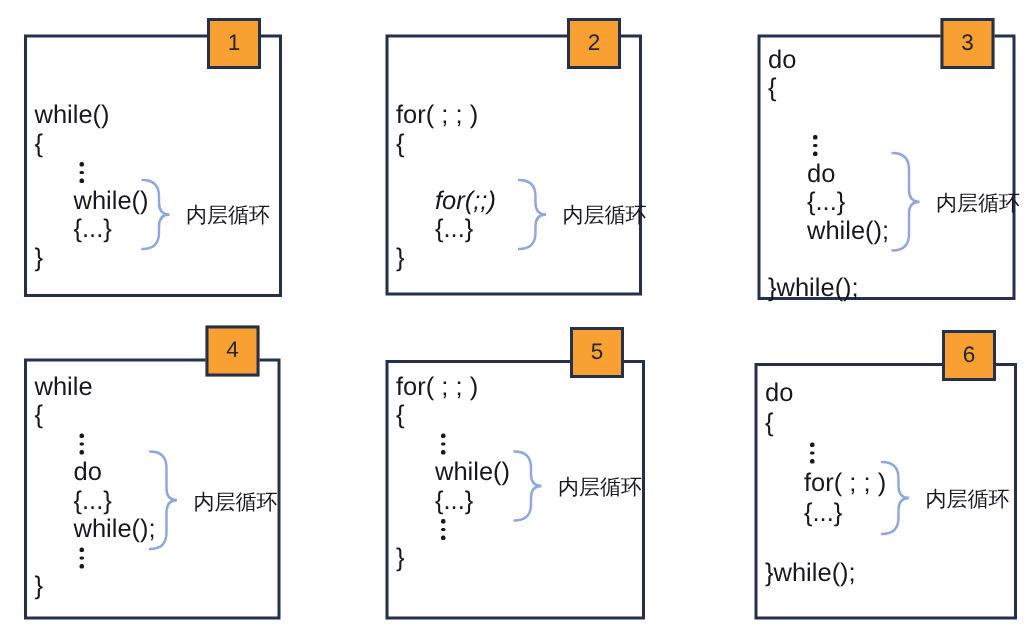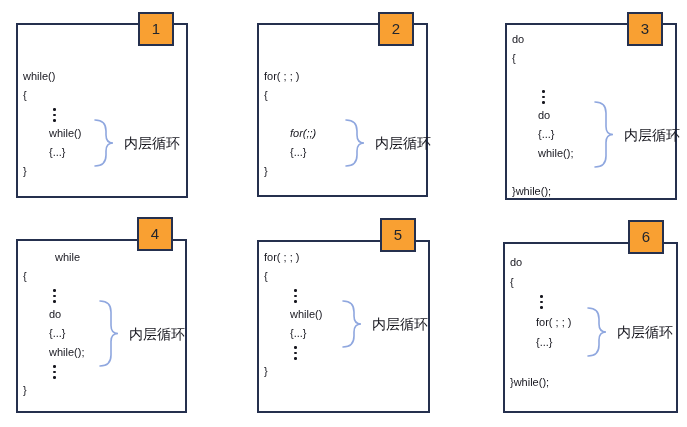--- a/index.html
+++ b/index.html
@@ -6,21 +6,21 @@
   #canvas{
     position:relative;width:687px;height:427px;background:#ffffff;
     font-family:"Liberation Sans",sans-serif;overflow:hidden;
   }
   .box{position:absolute;border:2px solid #25304E;background:#ffffff;}
   .tab{
     position:absolute;width:32px;height:30px;background:#F9A032;
     border:2px solid #25304E;text-align:center;line-height:30px;
     font-size:15px;color:#23262E;z-index:2;
   }
-  .code{position:absolute;left:5px;color:#17171F;font-size:11px;z-index:1;}
+  .code{position:absolute;left:5px;color:#17171F;font-size:17px;z-index:1;}
   .line{line-height:19px;white-space:pre;}
   .dots{display:flex;flex-direction:column;gap:3px;padding-top:3px;}
   .dots i{width:2.5px;height:2.5px;border-radius:50%;background:#17171F;display:block;}
   .brace{position:absolute;z-index:1;}
   .label{position:absolute;font-size:14px;color:#17171F;white-space:nowrap;z-index:1;}
 </style>
 </head>
 <body>
 
 <div id="canvas">
@@ -68,21 +68,21 @@
         <div class="line" style="height: 19px; line-height: 19px; padding-left: 0px;">}while();</div>
       </div>
     <div class="label" style="left: 117px; top: 99.5px; line-height: 20px;">内层循环</div>
   <svg class="brace" width="24" height="69" style="left: 85px; top: 75px;">
         <path d="M3 2 Q14 2 14 13 L14 26.5 Q14 34.5 21 34.5 Q14 34.5 14 42.5 L14 56 Q14 67 3 67" fill="none" stroke="#8FA7DF" stroke-width="1.6" stroke-linecap="round"></path>
       </svg>
     </div>
   <div class="box" style="left: 16px; top: 239px; width: 167px; height: 170px;">
     <div class="tab" style="top: -24px; right: 12px;">4</div>
     <div class="code" style="top: 7px;">
-        <div class="line" style="height: 19px; line-height: 19px; padding-left: 0px; margin-left: 32px;">while</div>
+        <div class="line" style="height: 19px; line-height: 19px; padding-left: 0px;">while</div>
         <div class="line" style="height: 19px; line-height: 19px; padding-left: 0px;">{</div>
         <div class="line" style="height: 19px; line-height: 19px;"><span class="dots" style="margin-left: 30px;"><i></i><i></i><i></i></span></div>
         <div class="line" style="height: 19px; line-height: 19px; padding-left: 26px;">do</div>
         <div class="line" style="height: 19px; line-height: 19px; padding-left: 26px;">{...}</div>
         <div class="line" style="height: 19px; line-height: 19px; padding-left: 26px;">while();</div>
         <div class="line" style="height: 19px; line-height: 19px;"><span class="dots" style="margin-left: 30px;"><i></i><i></i><i></i></span></div>
         <div class="line" style="height: 19px; line-height: 19px; padding-left: 0px;">}</div>
       </div>
     <div class="label" style="left: 111px; top: 82.5px; line-height: 20px;">内层循环</div>
   <svg class="brace" width="24" height="69" style="left: 79px; top: 58px;">

